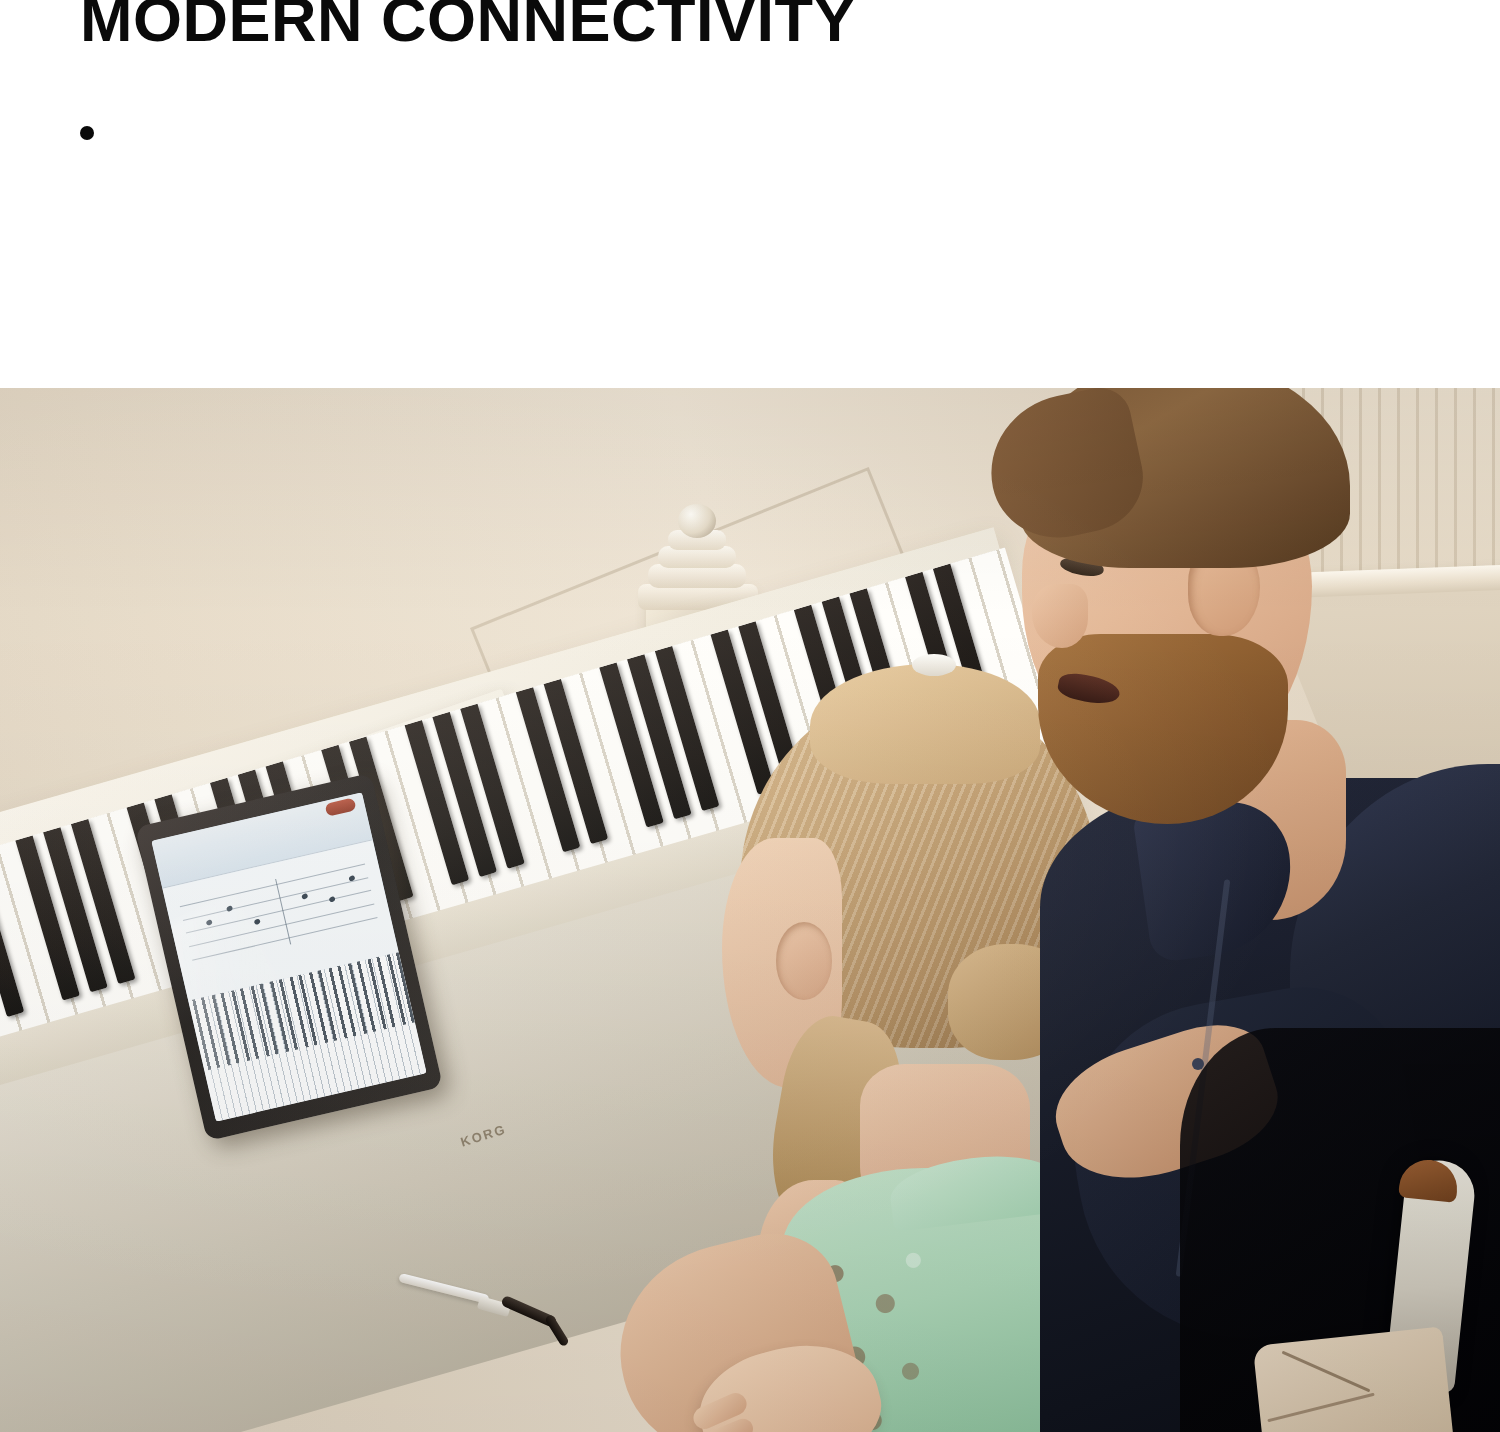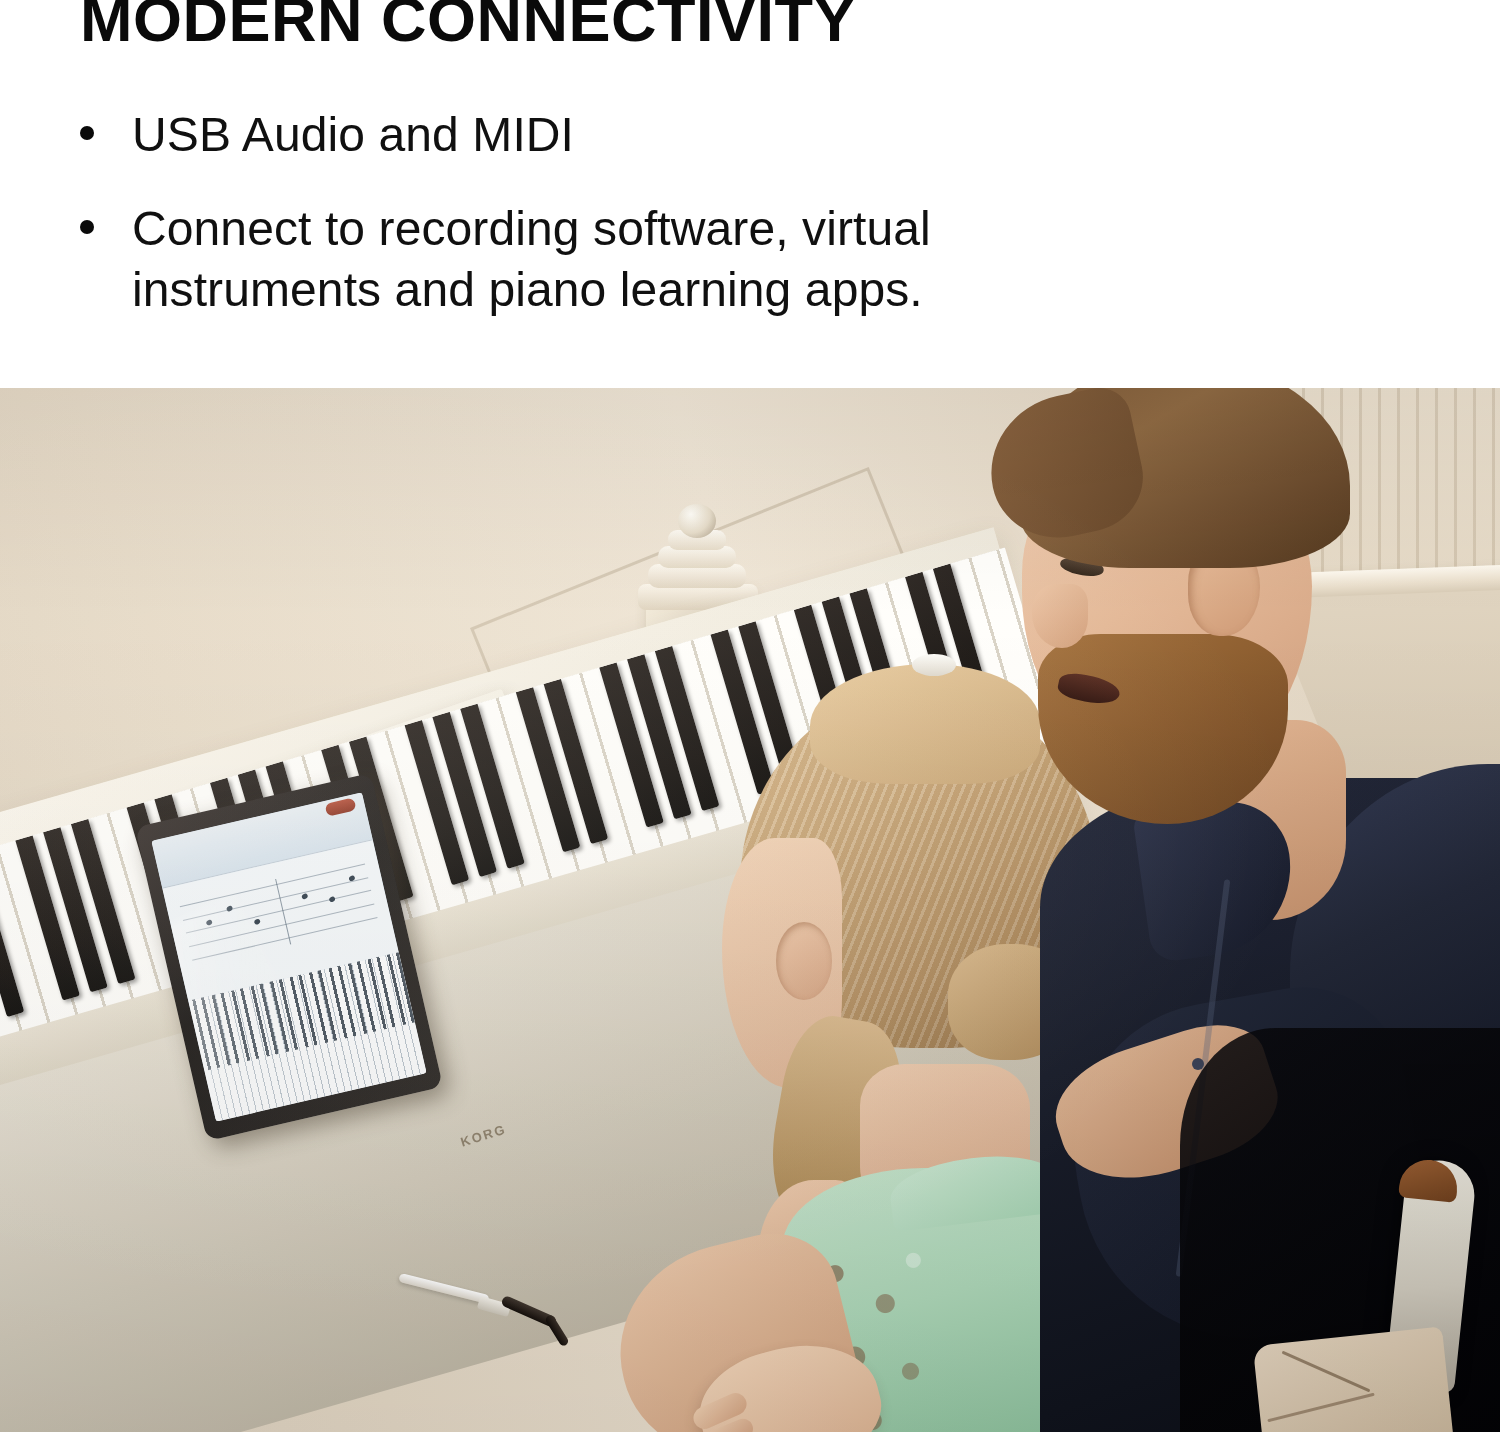--- a/index.html
+++ b/index.html
@@ -508,27 +508,22 @@
 <div class="page">
 
   <section class="text-block">
 
     <h1 class="headline">MODERN CONNECTIVITY</h1>
 
     <ul class="bullets" style="list-style:none;">
 
       <li class="bullet-row first">
         <span class="bullet-dot"></span>
-        <span class="bullet-text">USB Audio and MIDI</span>
       </li>
 
-      <li class="bullet-row">
-        <span class="bullet-dot"></span>
-        <span class="bullet-text">Connect to recording software, virtual instruments and piano learning apps.</span>
-      </li>
 
     </ul>
   </section>
 
   <figure class="photo">
 
     <div class="wall-navy"></div>
 
     <div class="wainscot-right"></div>
     <div class="chair-rail-right"></div>

